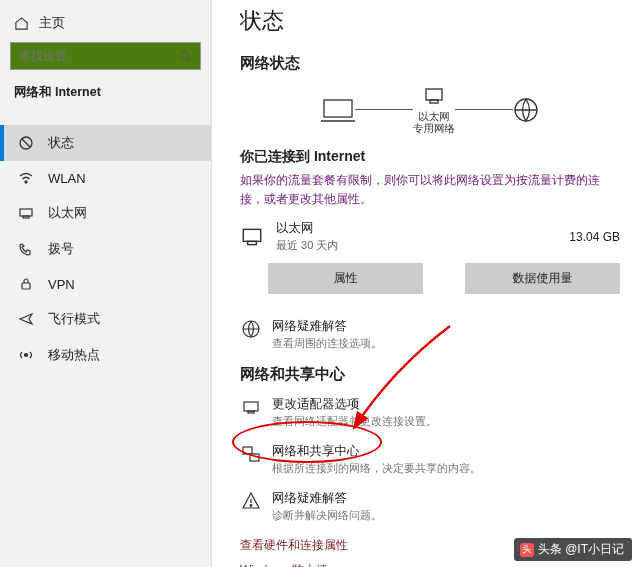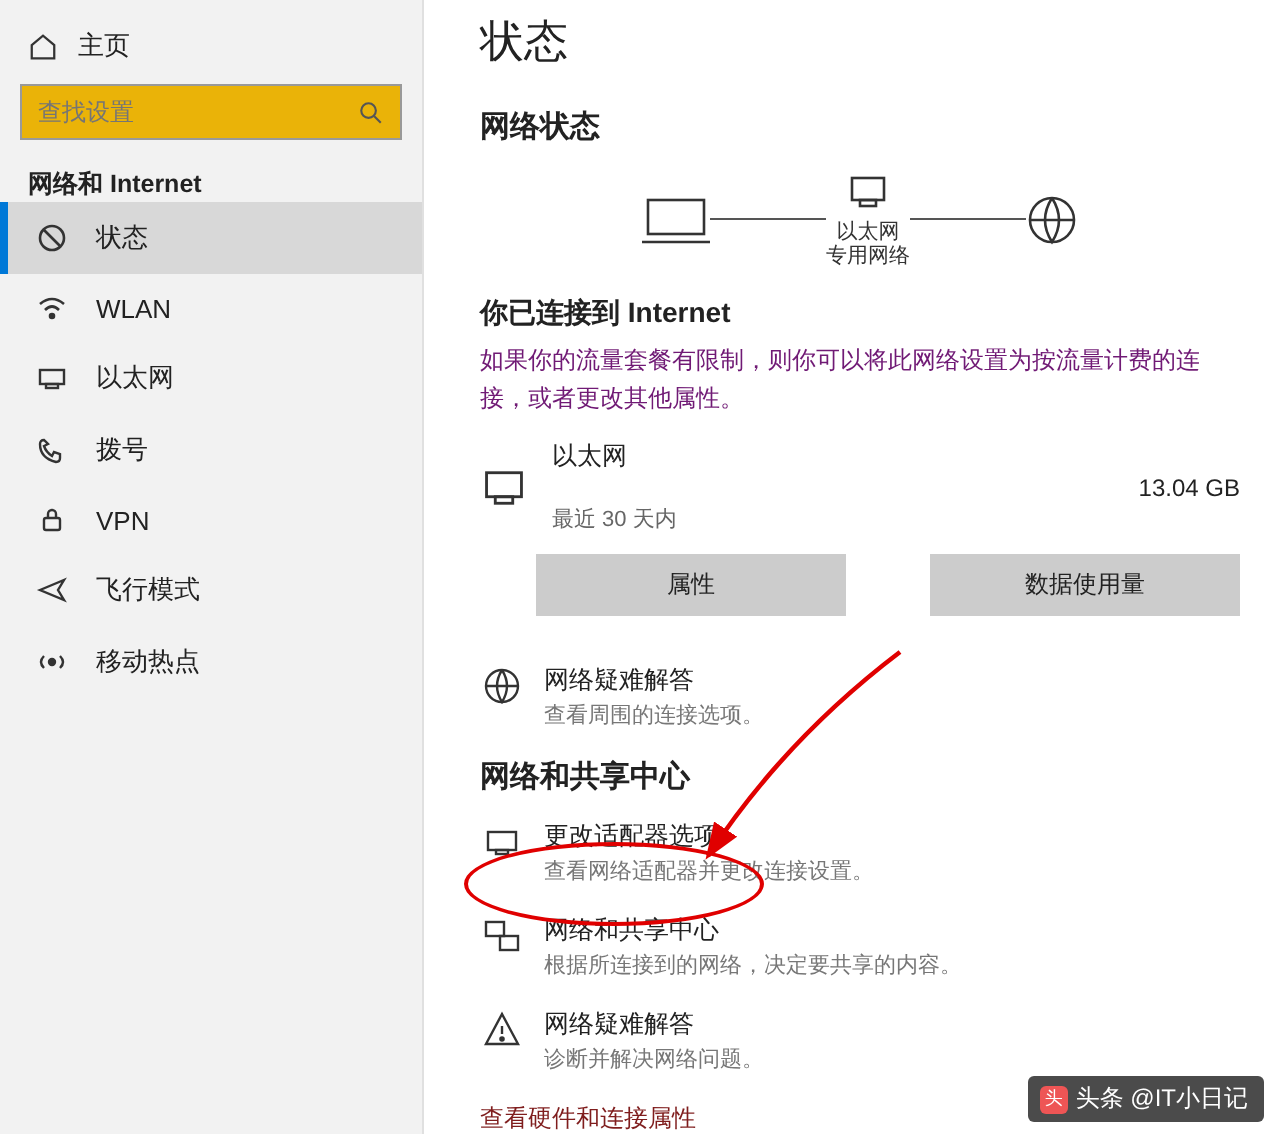--- a/index.html
+++ b/index.html
@@ -1,40 +1,40 @@
 <!DOCTYPE html>
 <html><head>
 <meta charset="utf-8">
 <style>
   * { box-sizing: border-box; margin: 0; padding: 0; }
   body { font-family: "Microsoft YaHei", "Segoe UI", sans-serif; font-size: 12px; color: #222; background: #fff; width: 640px; height: 567px; overflow: hidden; position: relative; }
   .layout { display: flex; height: 100%; }
   .sidebar { width: 212px; background: #f2f2f2; padding: 10px 0 0 0; border-right: 1px solid #e0e0e0; }
   .home-row { display: flex; align-items: center; padding: 4px 14px 10px 14px; font-size: 13px; gap: 10px; }
-  .search { display: flex; align-items: center; margin: 0 10px 14px 10px; border: 1px solid #999; background: #eab308; height: 28px; padding: 0 8px; justify-content: space-between; }
+  .search { display: flex; align-items: center; margin: 0 10px 14px 10px; border: 1px solid #999; background: #4d7c0f; height: 28px; padding: 0 8px; justify-content: space-between; }
   .search input { border: none; outline: none; font-size: 12px; width: 150px; background: transparent; }
-  .side-header { padding: 0 14px 0 14px; font-size: 12.5px; font-weight: 600; }
+  .side-header { padding: 0 14px 24px 14px; font-size: 12.5px; font-weight: 600; }
   .side-item { display: flex; align-items: center; gap: 14px; padding: 9px 14px; font-size: 13px; cursor: pointer; border-left: 4px solid transparent; }
   .side-item.active { background: #d8d8d8; border-left-color: #0078d7; }
   .side-item .ic { width: 16px; height: 16px; display: flex; align-items: center; justify-content: center; color: #333; }
 
   .main { flex: 1; padding: 6px 20px 0 28px; overflow: hidden; }
   h1 { font-size: 22px; font-weight: 400; margin-bottom: 18px; }
   h2 { font-size: 15px; font-weight: 600; margin-bottom: 12px; }
   .diagram { display: flex; align-items: center; justify-content: center; gap: 0; margin: 6px 0 4px 0; }
   .diag-line { width: 58px; height: 1px; background: #555; }
   .diag-node { display: flex; flex-direction: column; align-items: center; font-size: 10.5px; color: #333; }
   .diag-node .lbl { margin-top: 3px; line-height: 1.15; text-align: center; }
   .conn-block { margin-top: 14px; }
   .conn-title { font-size: 14px; font-weight: 600; }
   .conn-desc { font-size: 12px; color: #701a75; margin-top: 5px; line-height: 1.55; }
   .conn-row { display: flex; align-items: center; margin: 12px 0 10px 0; }
   .conn-row .info { margin-left: 12px; flex: 1; }
   .conn-row .name { font-size: 12.5px; }
-  .conn-row .sub { font-size: 11px; color: #666; margin-top: 15px; }
+  .conn-row .sub { font-size: 11px; color: #666; margin-top: 1px; }
   .conn-row .data { font-size: 12px; }
   .btn-row { display: flex; gap: 14px; margin-bottom: 24px; }
   .btn { flex: 1; background: #ccc; text-align: center; padding: 7px 0; font-size: 12px; cursor: pointer; margin-left: 28px; }
   .opt { display: flex; align-items: flex-start; gap: 10px; margin-bottom: 14px; }
   .opt .ic { width: 22px; height: 22px; flex-shrink: 0; display: flex; align-items: center; justify-content: center; }
   .opt .txt .t { font-size: 12.5px; }
   .opt .txt .d { font-size: 11px; color: #777; margin-top: 1px; }
   .section2 { margin-top: 6px; }
   .link { color: #7f1d1d; font-size: 12px; margin-bottom: 8px; display: block; cursor: pointer; }
   svg { display: block; }

